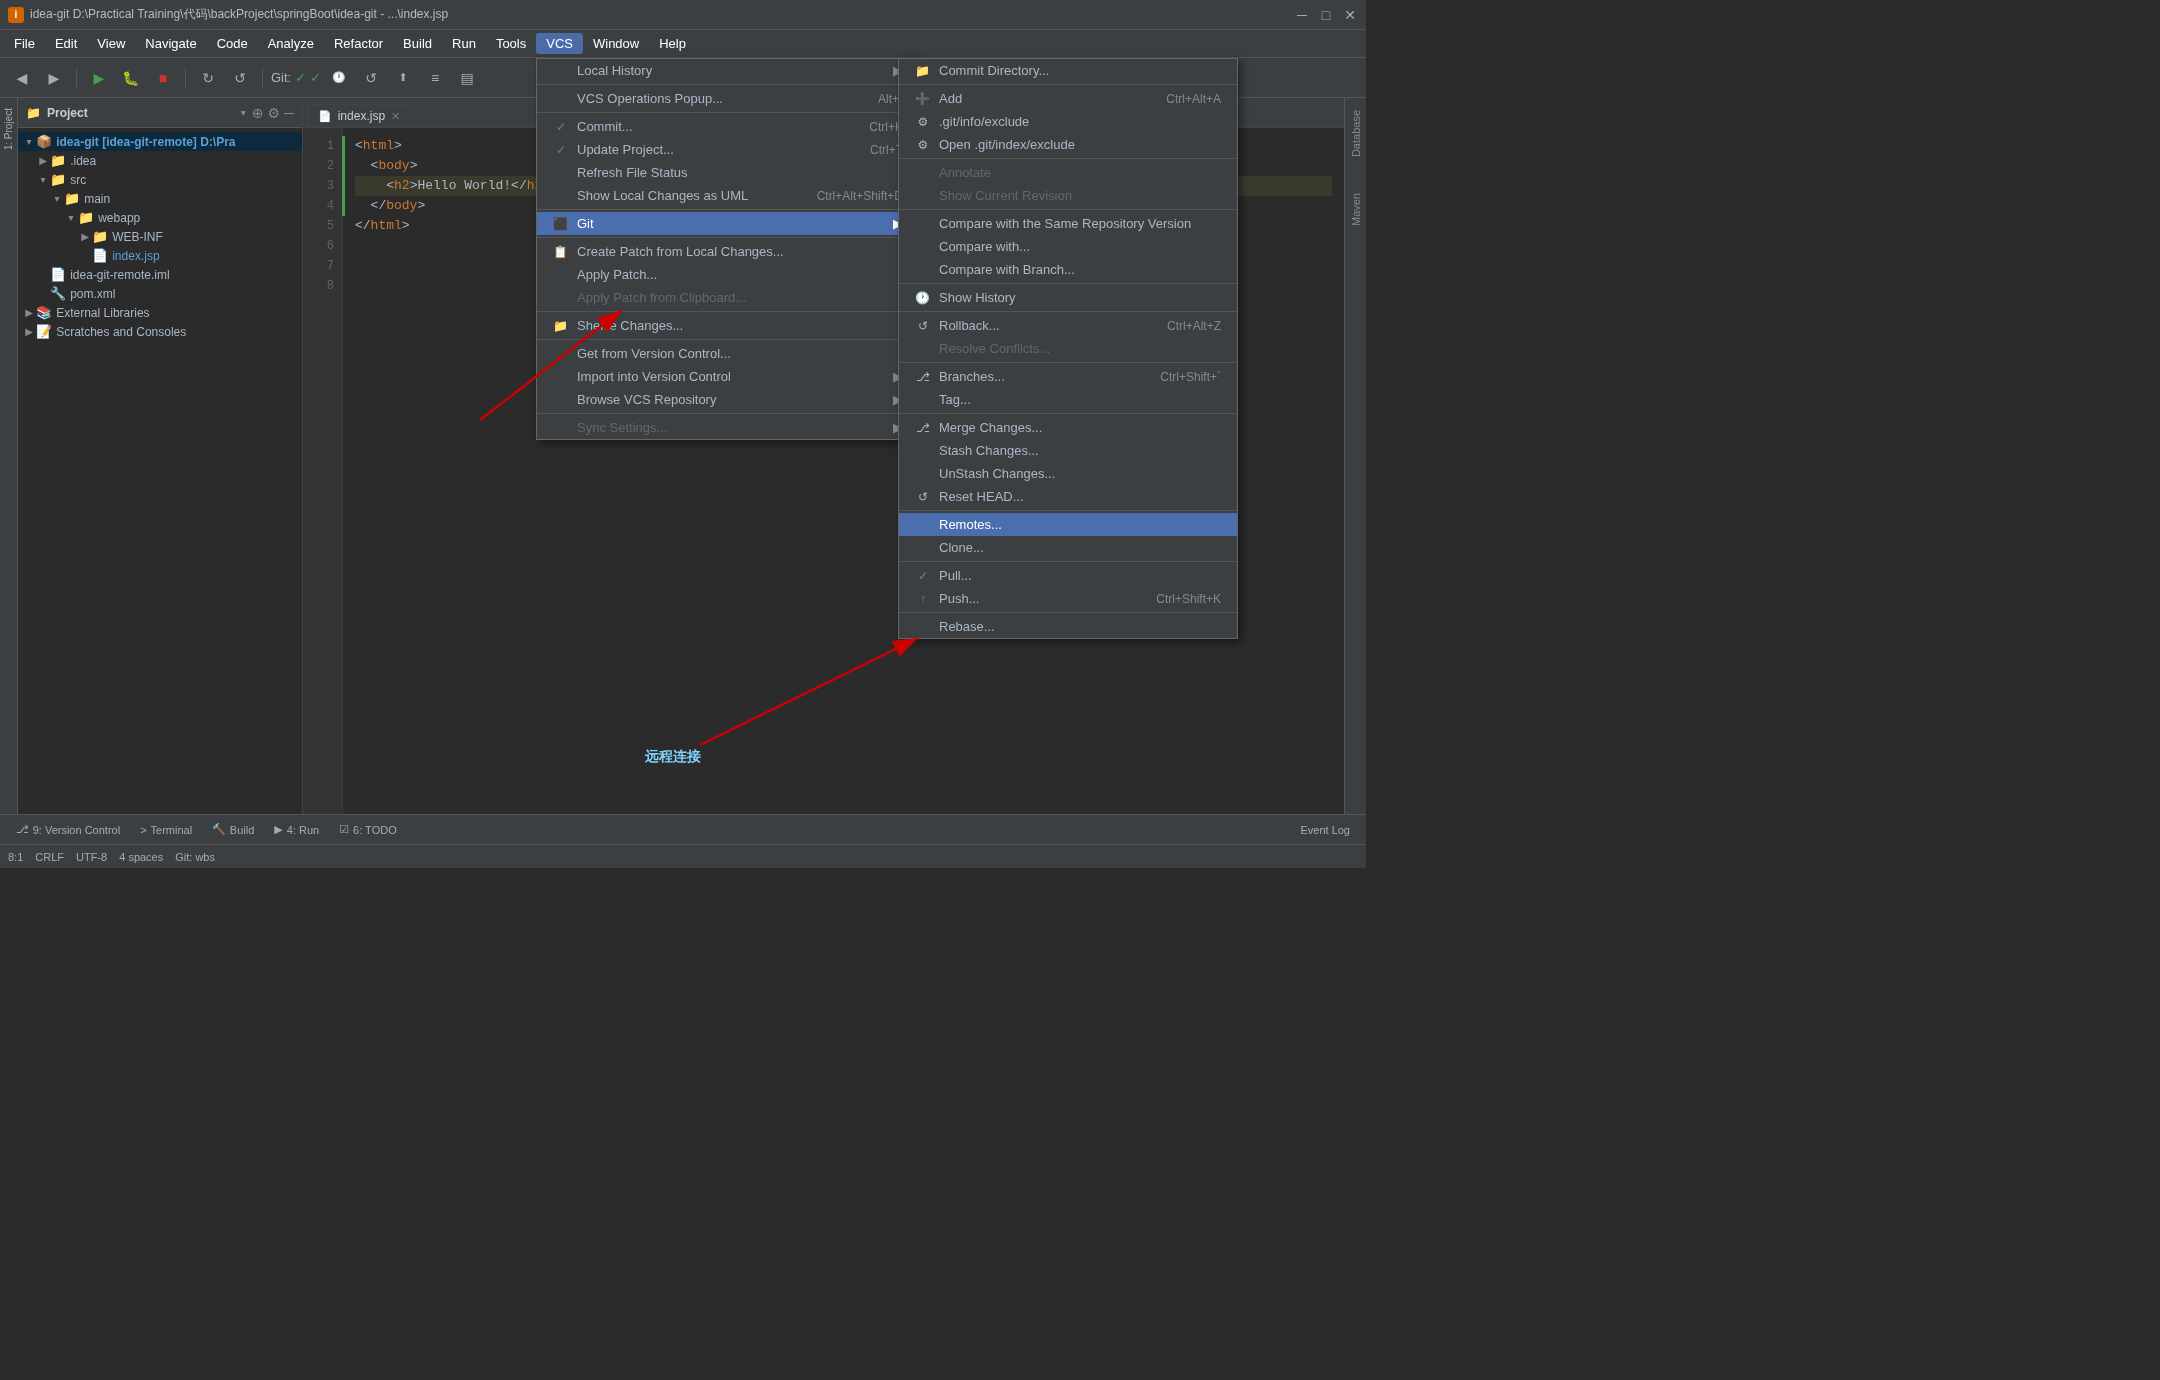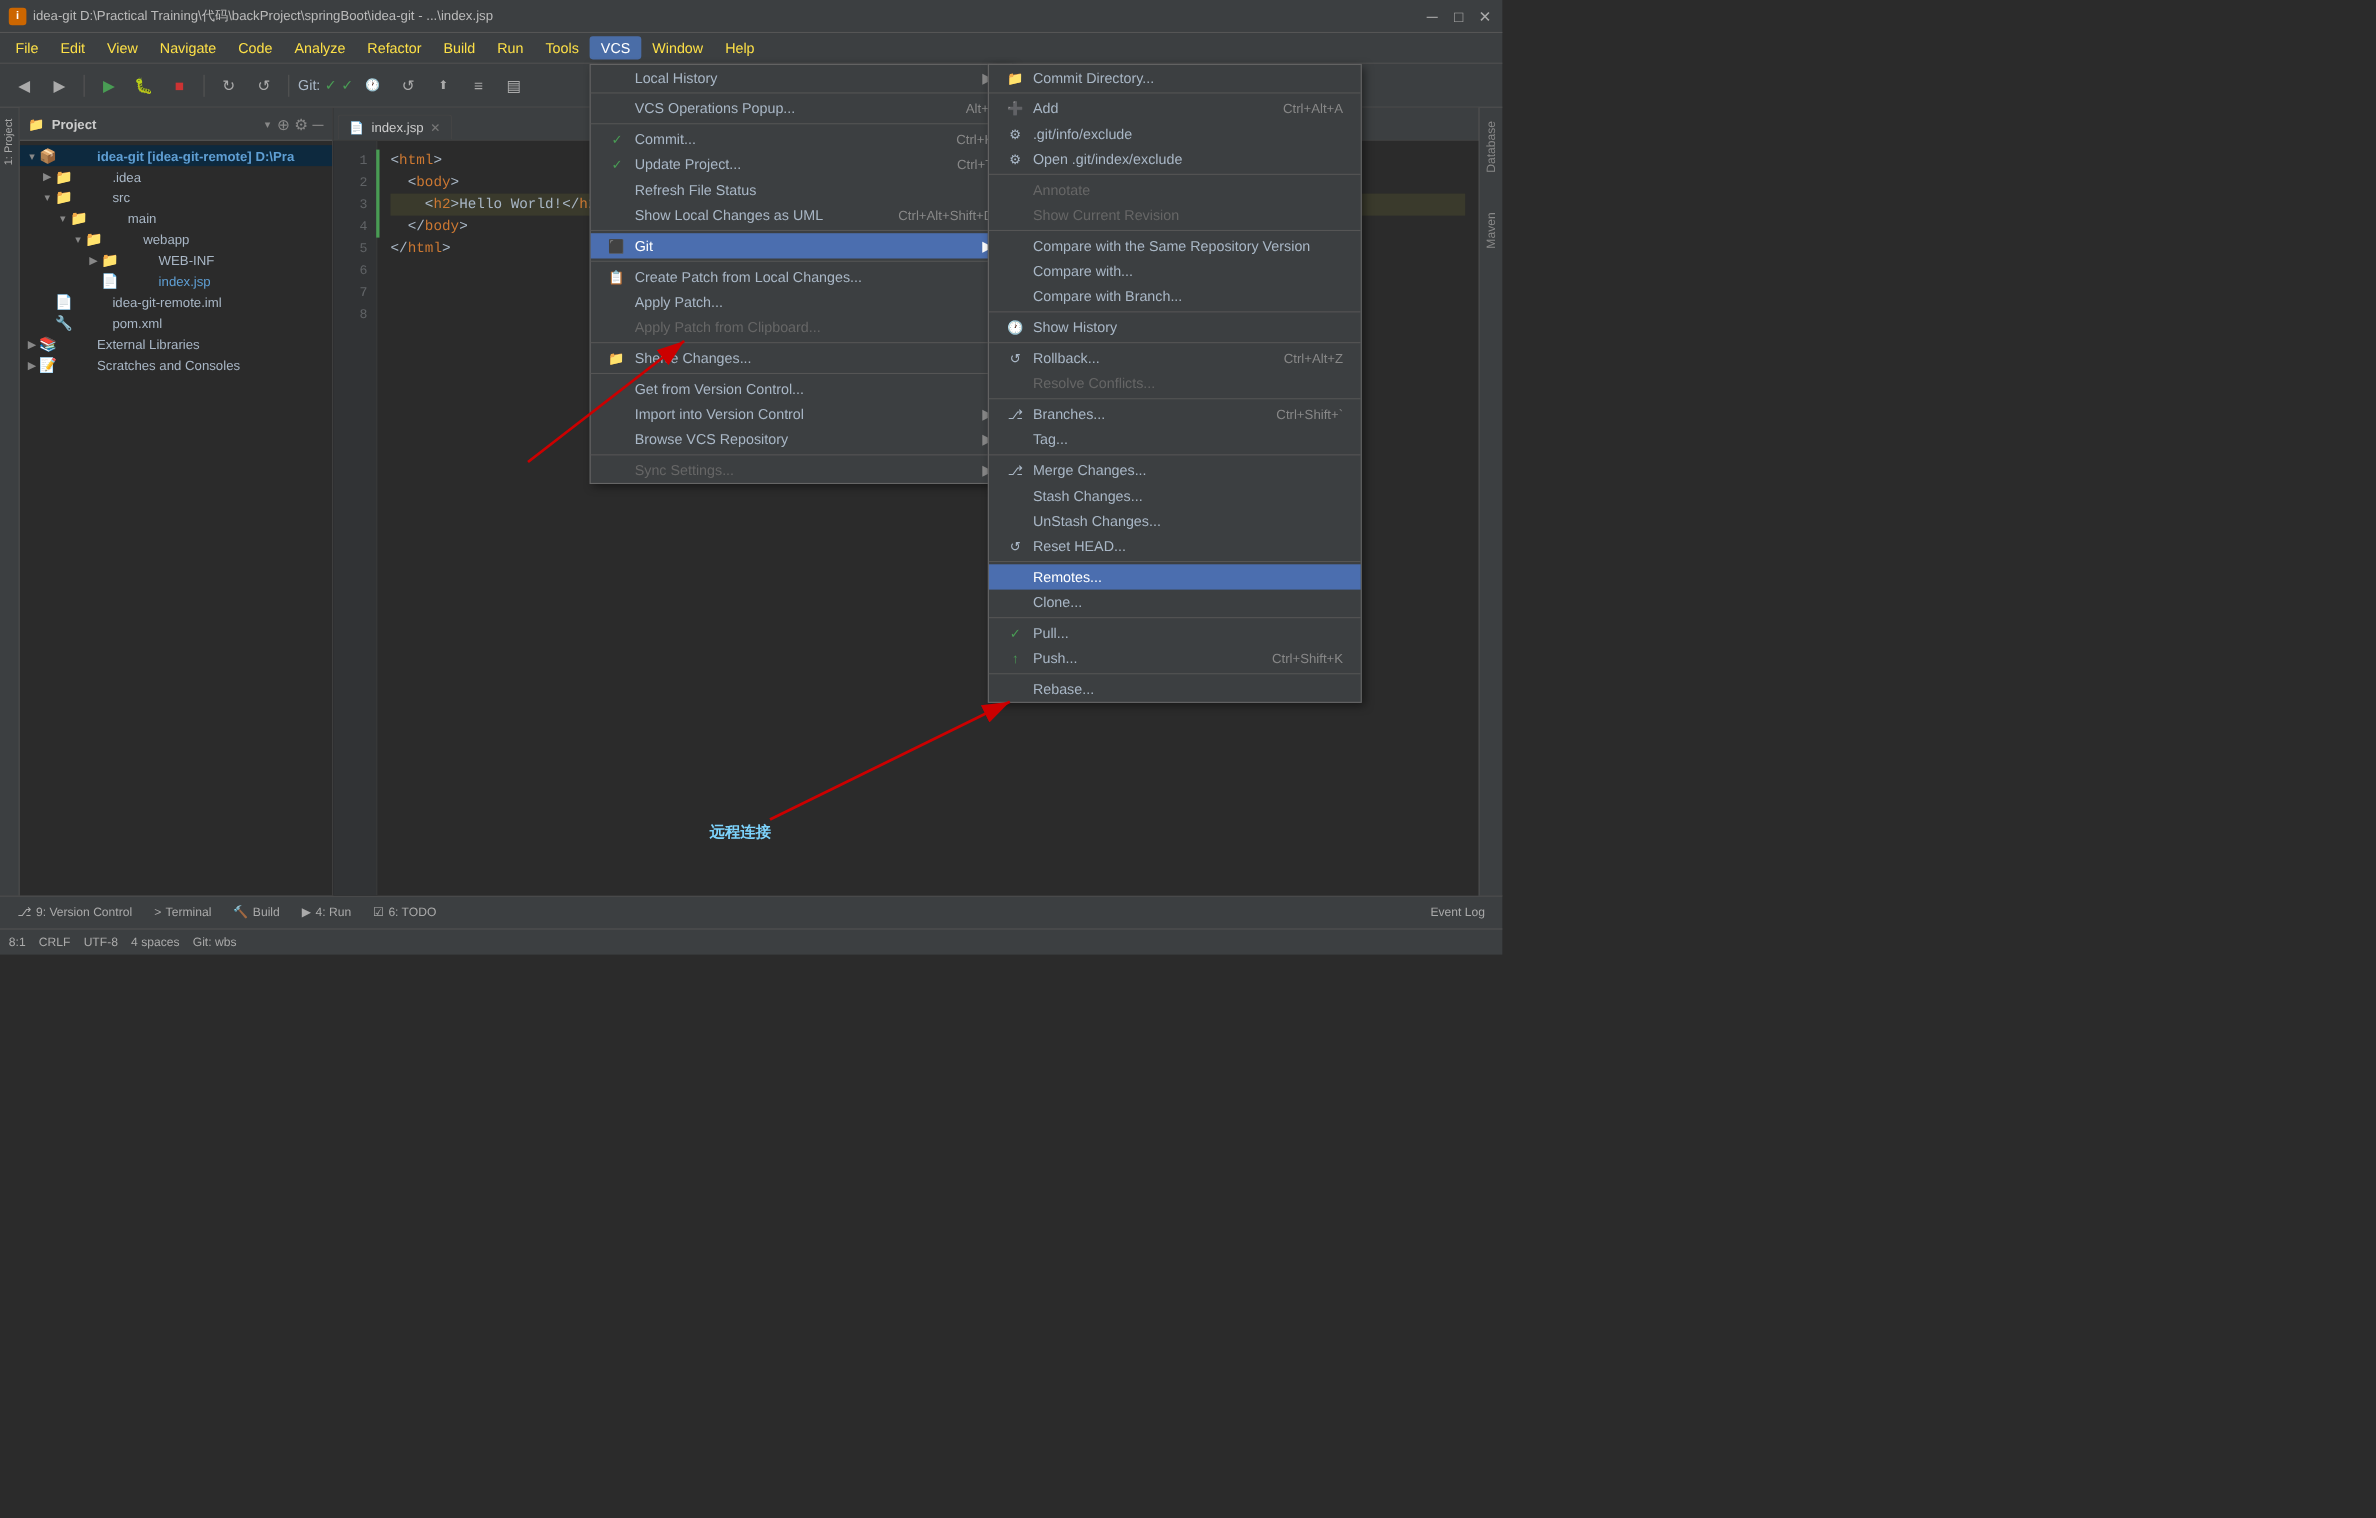--- a/index.html
+++ b/index.html
@@ -49,21 +49,21 @@
       background: #3c3f41;
       display: flex;
       align-items: center;
       padding: 0 4px;
       border-bottom: 1px solid #555;
       font-size: 13px;
     }
     .menu-item {
       padding: 3px 10px;
       cursor: pointer;
-      color: #fde047;
+      color: #ffffff;
       border-radius: 3px;
     }
     .menu-item.active { background: #4a6da7; color: white; }
 
     
     .toolbar {
       height: 40px;
       background: #3c3f41;
       display: flex;
       align-items: center;
@@ -121,21 +121,21 @@
       display: flex;
       align-items: center;
       padding: 2px 0;
       cursor: pointer;
       white-space: nowrap;
     }
     .tree-item.selected { background: #0d293e; }
     .tree-indent { display: inline-block; }
     .tree-arrow { width: 14px; text-align: center; color: #888; font-size: 10px; }
     .tree-icon { margin-right: 4px; font-size: 13px; }
-    .tree-label { color: #a9b7c6; margin-left: 32px; }
+    .tree-label { color: #a9b7c6; }
     .tree-label.blue { color: #5f9fd4; }
     .tree-label.bold { font-weight: bold; }
 
     
     .editor-area {
       flex: 1;
       display: flex;
       flex-direction: column;
       background: #2b2b2b;
     }

